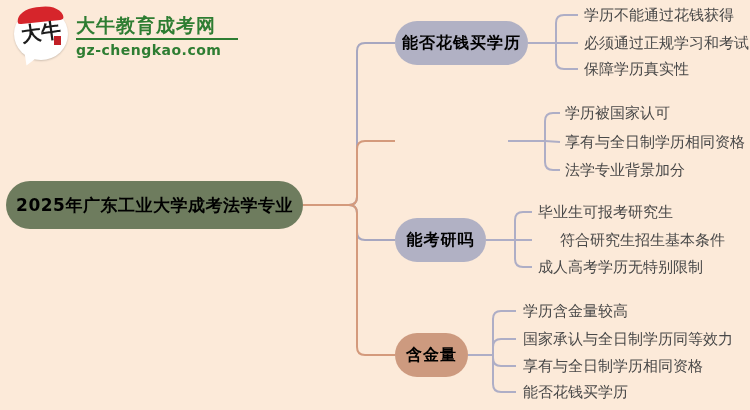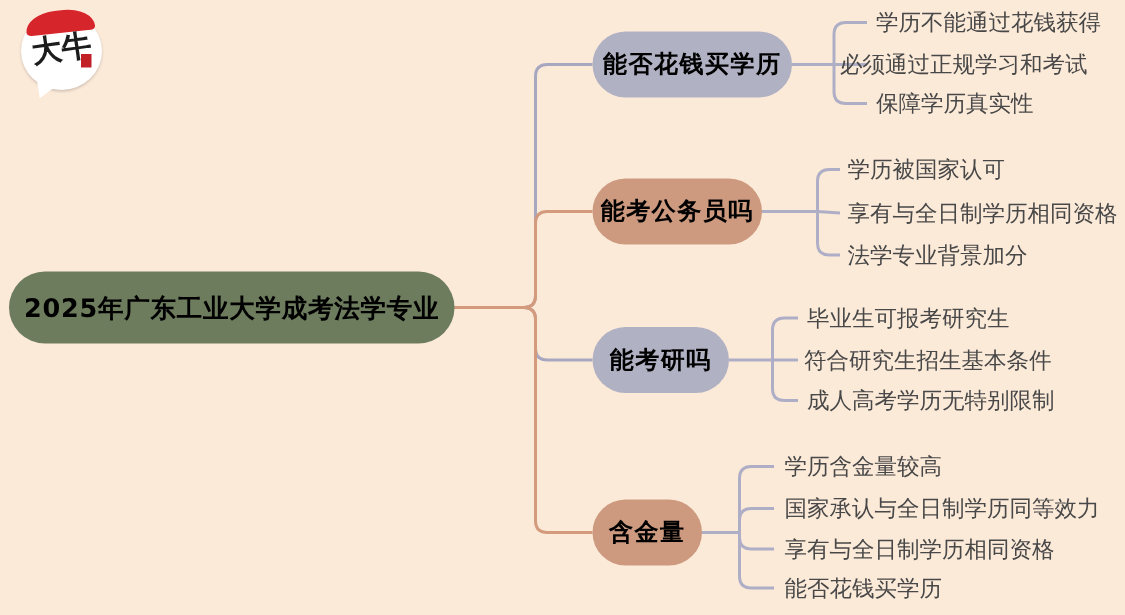--- a/index.html
+++ b/index.html
@@ -88,49 +88,51 @@
     </g>
   </svg>
 
   <div class="logo">
     <div class="bubble">
       <div class="bubble-cap"></div>
       <div class="bubble-text">大牛</div>
       <div class="bubble-seal"></div>
       <div class="bubble-tail"></div>
     </div>
+    <div class="logo-texts">
+      <div class="logo-title">大牛教育成考网</div>
+      <div class="logo-divider"></div>
+      <div class="logo-url">gz-chengkao.com</div>
+    </div>
   </div>
 
   <div class="node root-node">
     <span class="label">2025年广东工业大学成考法学专业</span>
   </div>
 
   <div class="node branch-node b1">
     <span class="label">能否花钱买学历</span>
   </div>
-  <div class="node branch-node b2">
-    <span class="label">能考公务员吗</span>
-  </div>
   <div class="node branch-node b3">
     <span class="label">能考研吗</span>
   </div>
   <div class="node branch-node b4">
     <span class="label">含金量</span>
   </div>
 
   <div class="leaf" style="left:584px;top:5px">学历不能通过花钱获得</div>
-  <div class="leaf" style="left:560px;top:33px">必须通过正规学习和考试</div>
+  <div class="leaf" style="left:584px;top:33px">必须通过正规学习和考试</div>
   <div class="leaf" style="left:584px;top:59px">保障学历真实性</div>
 
   <div class="leaf" style="left:565px;top:103px">学历被国家认可</div>
   <div class="leaf" style="left:565px;top:132px">享有与全日制学历相同资格</div>
   <div class="leaf" style="left:565px;top:160px">法学专业背景加分</div>
 
   <div class="leaf" style="left:538px;top:202px">毕业生可报考研究生</div>
-  <div class="leaf" style="left:536px;top:230px">符合研究生招生基本条件</div>
+  <div class="leaf" style="left:560px;top:230px">符合研究生招生基本条件</div>
   <div class="leaf" style="left:538px;top:257px">成人高考学历无特别限制</div>
 
   <div class="leaf" style="left:523px;top:301px">学历含金量较高</div>
   <div class="leaf" style="left:523px;top:329px">国家承认与全日制学历同等效力</div>
   <div class="leaf" style="left:523px;top:356px">享有与全日制学历相同资格</div>
   <div class="leaf" style="left:523px;top:382px">能否花钱买学历</div>
 
 </div>
 
 </body></html>

